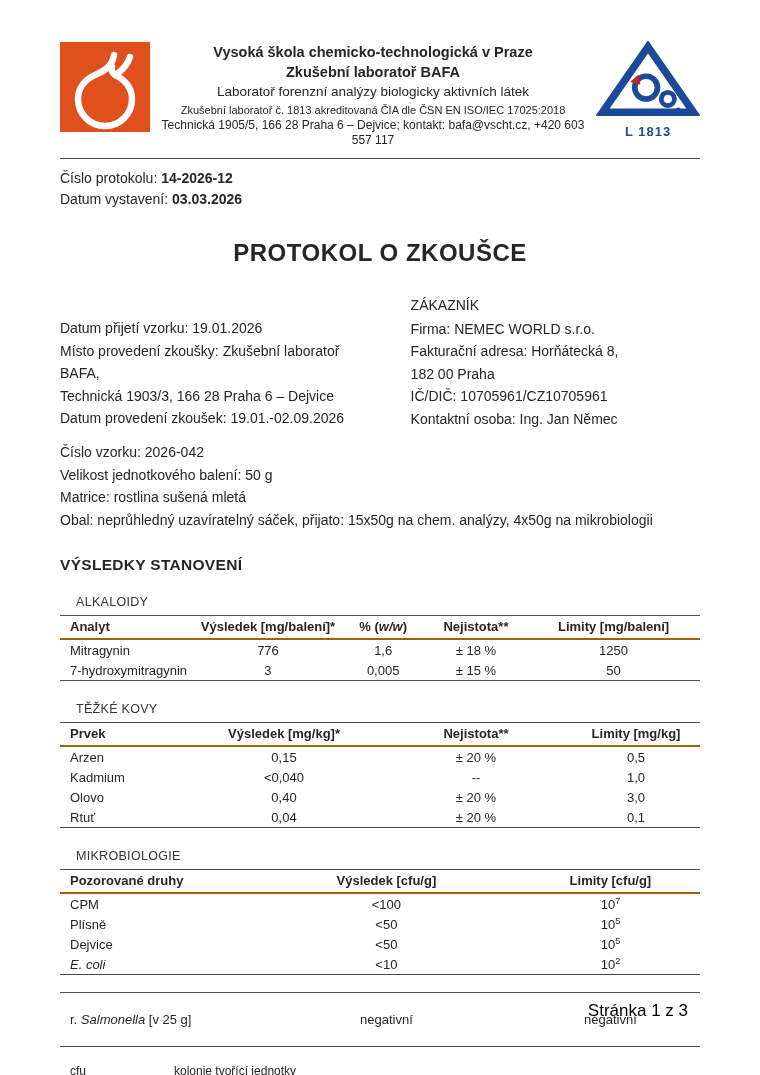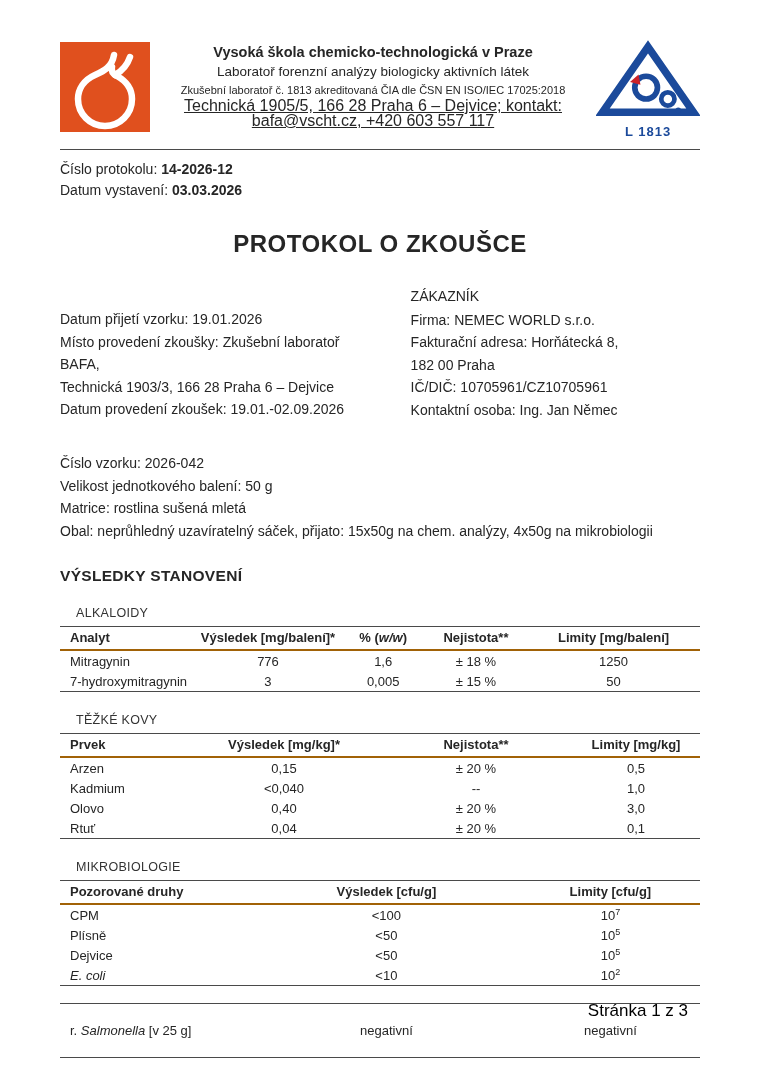--- a/index.html
+++ b/index.html
@@ -16,40 +16,40 @@
   .content{padding:40px 60px 0 60px;box-sizing:border-box;}
 
   
   .hdr{display:flex;align-items:flex-start;}
   .hdr-logo{width:90px;height:90px;flex:0 0 90px;margin-top:2px;}
   .hdr-center{flex:1;text-align:center;padding:0 6px;margin-top:2px;}
   .hdr-l1{font-weight:bold;font-size:14.5px;line-height:20px;}
   .hdr-l2{font-weight:bold;font-size:14.5px;line-height:20px;}
   .hdr-l3{font-size:13.5px;line-height:19px;}
   .hdr-l4{font-size:11px;line-height:15px;margin-top:2px;}
-  .hdr-l5{font-size:16px;line-height:15px;text-decoration:underline;}
+  .hdr-l5{font-size:12px;line-height:15px;}
   .hdr-accred{width:104px;flex:0 0 104px;text-align:center;margin-top:0;}
   .accred-label{color:#1b4a9b;font-weight:bold;font-size:13px;margin-top:-2px;letter-spacing:1px;}
   .hr-rule{border:none;border-top:1.5px solid #4a4a4a;margin:10px 0 0 0;}
 
   
   .proto{margin-top:9px;font-size:14px;line-height:21px;}
   .proto b{font-weight:bold;}
 
   
   .doc-title{margin-top:29px;text-align:center;font-size:24px;font-weight:bold;letter-spacing:0.5px;}
 
   
   .info-row{display:flex;margin-top:27px;}
   .info-left{width:49%;margin-top:23px;font-size:14px;line-height:22.5px;}
   .info-right{width:51%;padding-left:37px;box-sizing:border-box;font-size:14px;line-height:22.5px;}
   .cust-heading{font-size:14px;margin-bottom:1px;}
 
   
-  .sample{margin-top:31px;font-size:14px;line-height:22.5px;}
+  .sample{margin-top:11px;font-size:14px;line-height:22.5px;}
 
   
   .results-heading{margin-top:25px;font-size:15.5px;font-weight:bold;letter-spacing:0.3px;}
   .section-label{margin:21px 0 6px 16px;font-size:12.5px;color:#333;letter-spacing:0.3px;}
   table.res{width:100%;border-collapse:collapse;table-layout:fixed;
     border-top:1px solid #4a4a4a;border-bottom:1.5px solid #4a4a4a;
     font-size:13px;margin:0;}
   table.res th{font-weight:bold;border-bottom:2px solid #a16207;padding:3px 2px 4px 2px;}
   table.res td{padding:2.5px 2px;}
   table.res th.l, table.res td.l{text-align:left;padding-left:10px;}
@@ -81,20 +81,21 @@
     <div class="hdr">
       <div class="hdr-logo">
         <svg width="90" height="90" viewBox="0 0 90 90" aria-hidden="true">
           <rect x="0" y="0" width="90" height="90" fill="#e0501e"></rect>
           <path d="M54 13 C52 25 44 29 35 33 C24 38 18 47 18 57 a27 27 0 0 0 54 0 c0 -10 -6 -18 -15 -23 -4 -2 -6 -5 -5 -9" fill="none" stroke="#ffffff" stroke-width="6.5" stroke-linecap="round"></path>
           <path d="M70 15 c-3 9 -8 14 -15 18" fill="none" stroke="#ffffff" stroke-width="6.5" stroke-linecap="round"></path>
         </svg>
       </div>
       <div class="hdr-center">
         <div class="hdr-l1">Vysoká škola chemicko-technologická v Praze</div>
+        <div class="hdr-l2">Zkušební laboratoř BAFA</div>
         <div class="hdr-l3">Laboratoř forenzní analýzy biologicky aktivních látek</div>
         <div class="hdr-l4">Zkušební laboratoř č. 1813 akreditovaná ČIA dle ČSN EN ISO/IEC 17025:2018</div>
         <div class="hdr-l5">Technická 1905/5, 166 28 Praha 6 – Dejvice; kontakt: bafa@vscht.cz, +420 603 557 117</div>
       </div>
       <div class="hdr-accred">
         <svg width="104" height="82" viewBox="0 0 110 86" aria-hidden="true">
           <path d="M55 7 L103 76 L7 76 Z" fill="none" stroke="#1b4a9b" stroke-width="8"></path>
           <circle cx="53" cy="50" r="12" fill="none" stroke="#1b4a9b" stroke-width="6"></circle>
           <circle cx="76" cy="62" r="7" fill="none" stroke="#1b4a9b" stroke-width="5"></circle>
           <path d="M36 44 l9 -8 l2 11 z" fill="#cc2229"></path>

